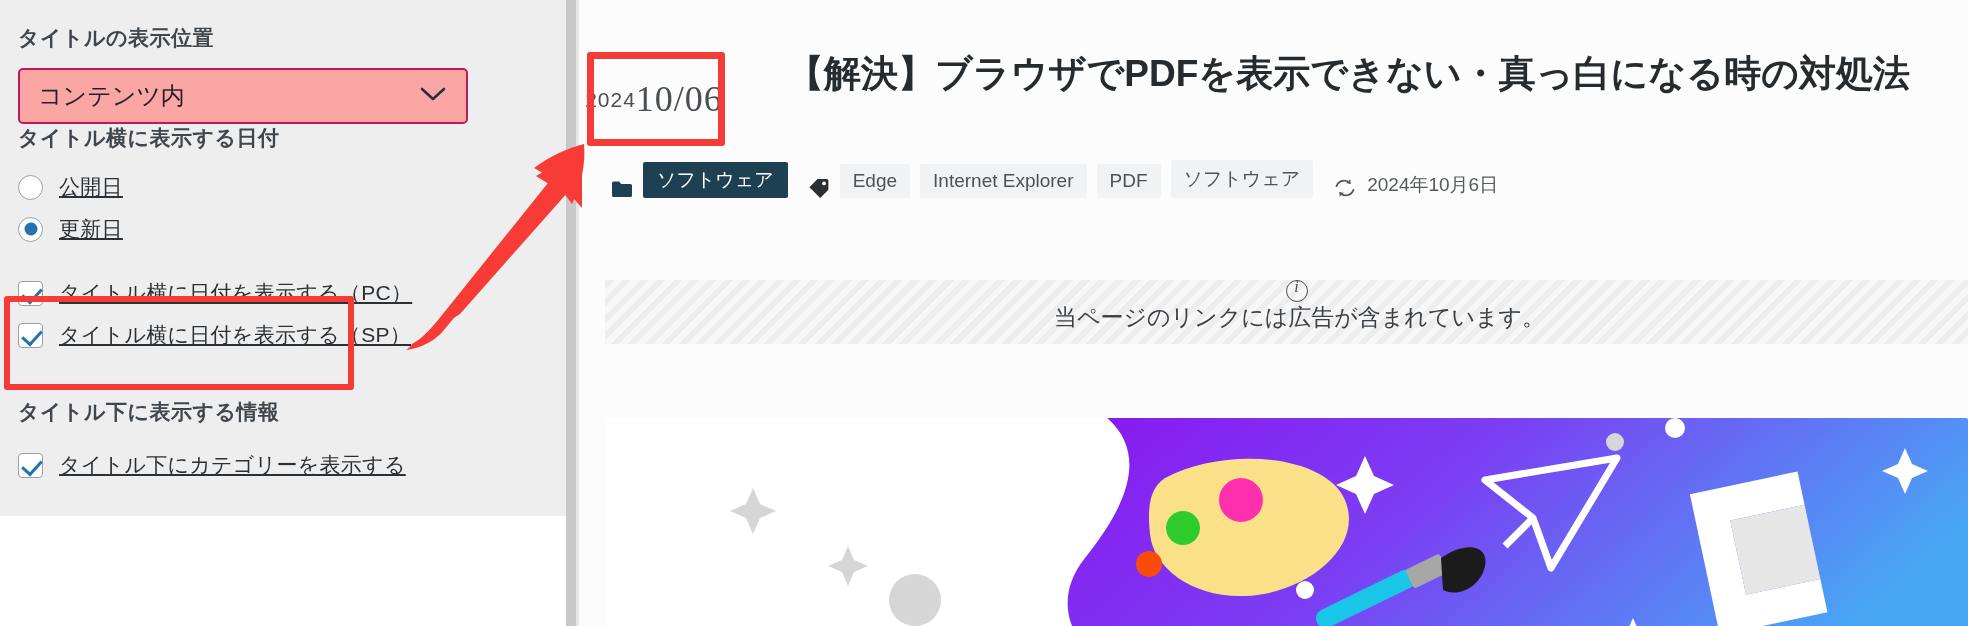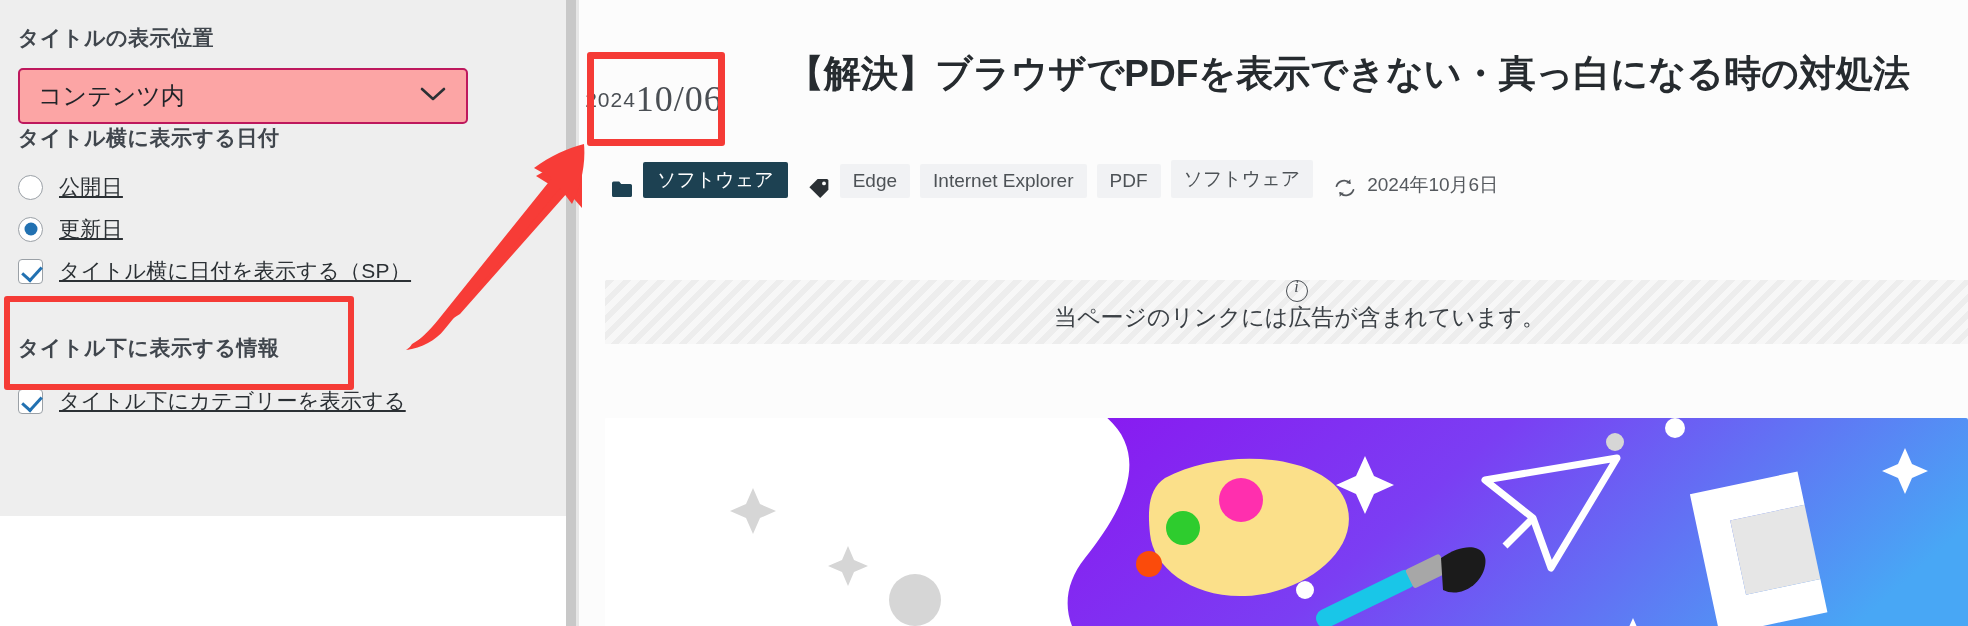--- a/index.html
+++ b/index.html
@@ -218,20 +218,24 @@
     <div class="radio-row" style="margin-top:14px;">
       <span class="radio-dot"></span>
       <span class="opt-label">公開日</span>
     </div>
 
     <div class="radio-row">
       <span class="radio-dot on"></span>
       <span class="opt-label">更新日</span>
     </div>
 
+    <div class="check-row" style="margin-top:22px;">
+      <span class="check-box on"></span>
+      <span class="opt-label">タイトル横に日付を表示する（PC）</span>
+    </div>
 
     <div class="check-row">
       <span class="check-box on"></span>
       <span class="opt-label">タイトル横に日付を表示する（SP）</span>
     </div>
 
     <div class="sec-heading" style="margin-top:42px;">タイトル下に表示する情報</div>
 
     <div class="check-row" style="margin-top:18px;">
       <span class="check-box on"></span>

